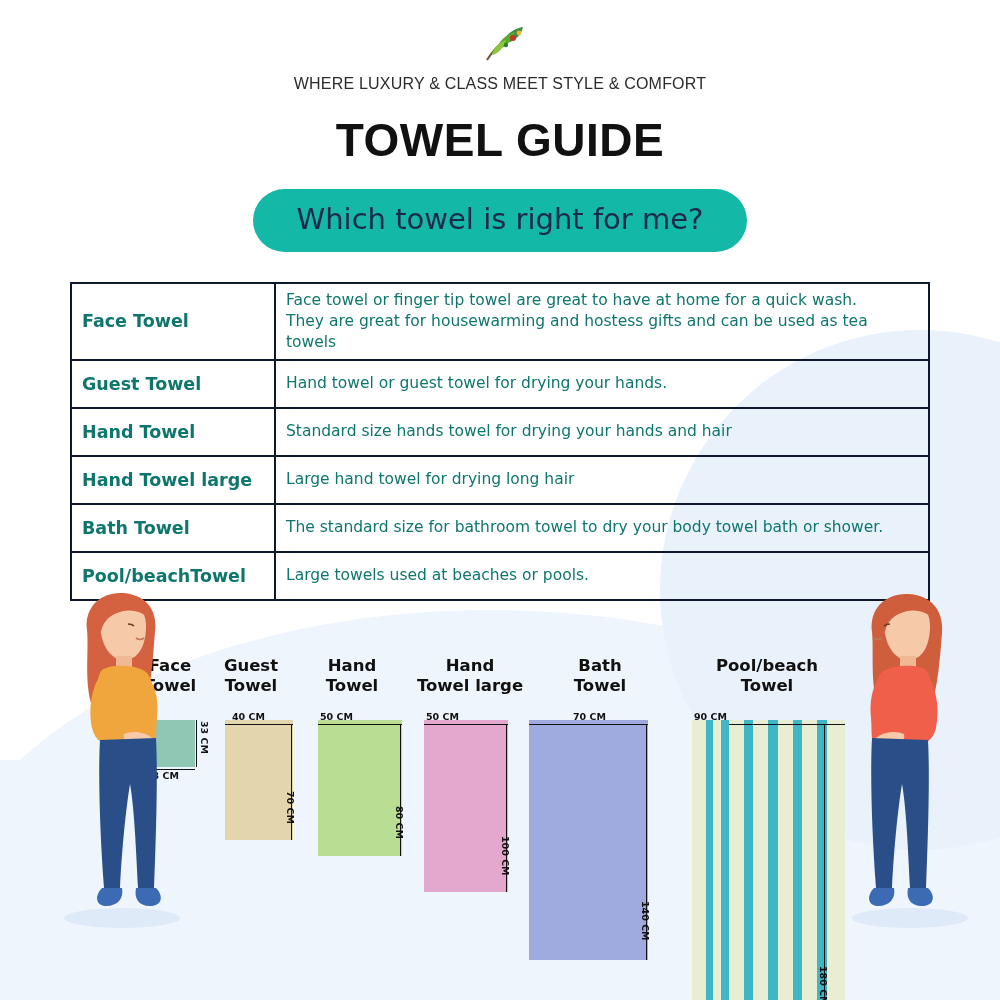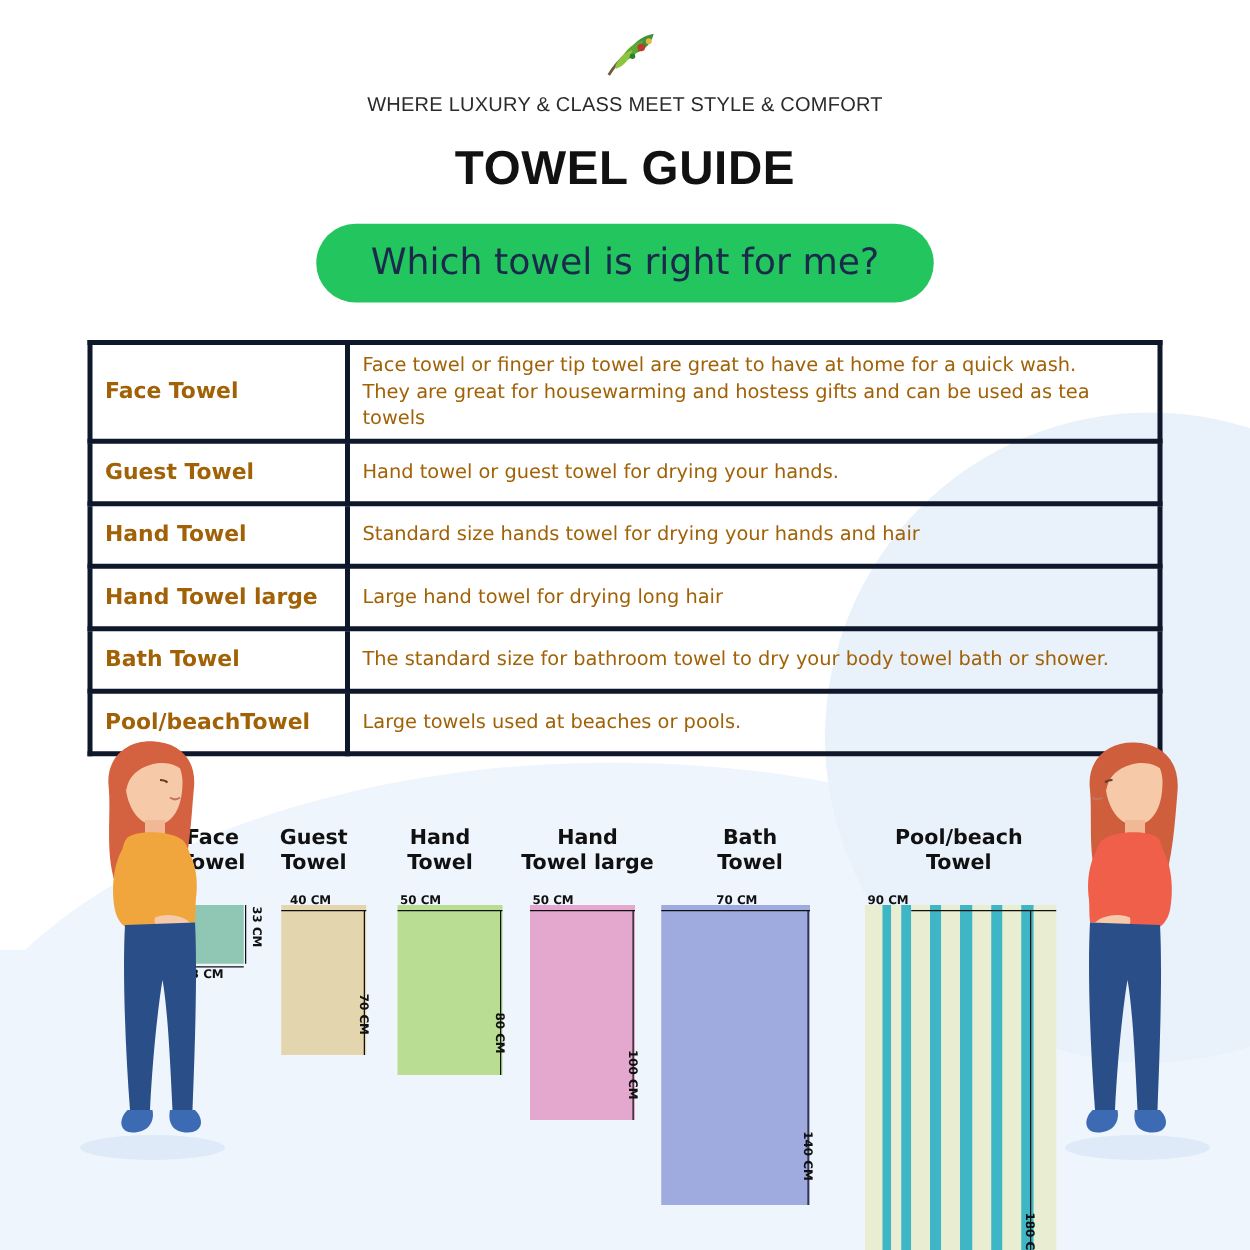--- a/index.html
+++ b/index.html
@@ -70,50 +70,50 @@
   .leaf { margin-left: 4px; margin-top: 2px; }
   .brand-tag {
     font-family: Liberation Sans, sans-serif;
     font-size: 16px;
     letter-spacing: 0.2px;
     color: #2b2b2b;
     margin-top: 7px;
   }
   .title {
     text-align: center;
-    font-size: 38px;
+    font-size: 46px;
     font-weight: bold;
     letter-spacing: 0.5px;
     color: #111;
     margin-top: 20px;
   }
   .pill-wrap { text-align: center; margin-top: 22px; }
   .pill {
     display: inline-block;
-    background: #22c55e;
+    background: #14b8a6;
     color: #1b2a4a;
     font-size: 29px;
     padding: 13px 44px 16px;
     border-radius: 34px;
     font-family: "DejaVu Sans", sans-serif;
     font-weight: 400;
   }
 
   
   .table {
     margin: 30px auto 0;
     width: 860px;
     border-collapse: collapse;
     table-layout: fixed;
   }
   .table td {
-    border: 4px solid #0f172a;
+    border: 2px solid #0f172a;
     padding: 6px 10px;
     vertical-align: middle;
-    color: #a16207;
+    color: #0f766e;
     font-family: "DejaVu Sans", sans-serif;
   }
   .table td.key {
     width: 182px;
     font-weight: bold;
     font-size: 17.5px;
     white-space: nowrap;
   }
   .table td.val {
     font-size: 15.5px;

